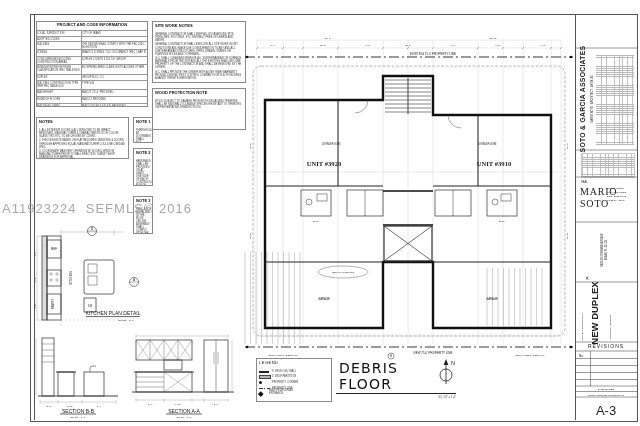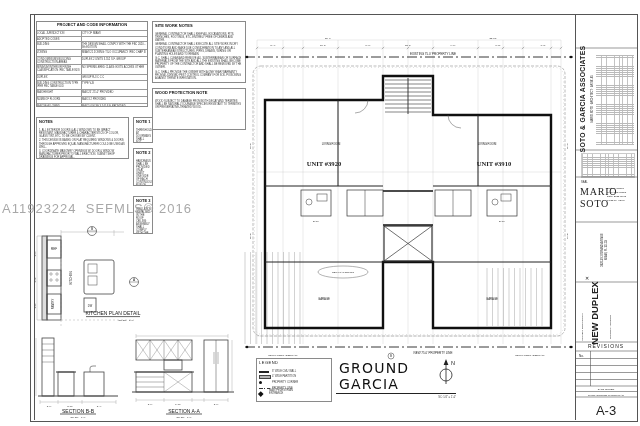--- a/index.html
+++ b/index.html
@@ -395,21 +395,21 @@
     </div>
     <div class="legrow">
       <span class="legsym">
           <span style="width:3.5px;height:3.5px;background:#111;transform:rotate(45deg);display:inline-block;"></span>
         </span>
       <span class="m" style="width:auto;">MAIN PEDESTRIAN ENTRANCE</span>
     </div>
   </div>
 
   <div class="abs" style="left:336px;top:360px;width:120px;z-index:20;">
-    <span class="gf-title">GROUND GARCIA</span>
+    <span class="gf-title">DEBRIS FLOOR</span>
     <div class="m" style="text-align:right;width:100%;transform-origin:100% 0;transform:scale(.5);margin-top:1px;">SC: 1/4" = 1'-0"</div>
   </div>
   <svg class="abs" style="left:437px;top:357px;z-index:21;" width="20" height="30" viewBox="0 0 20 30">
     <circle cx="9" cy="18" r="6" fill="none" stroke="#222" stroke-width="0.8"></circle>
     <path d="M9 27 V4" stroke="#222" stroke-width="0.8"></path>
     <polygon points="9,2 6.6,8 11.4,8" fill="#222"></polygon>
     <text x="14" y="8" font-size="5.5" fill="#111">N</text>
   </svg>
 
   <div class="noise" style="left:596px;top:55px;width:38px;height:90px;"></div>

